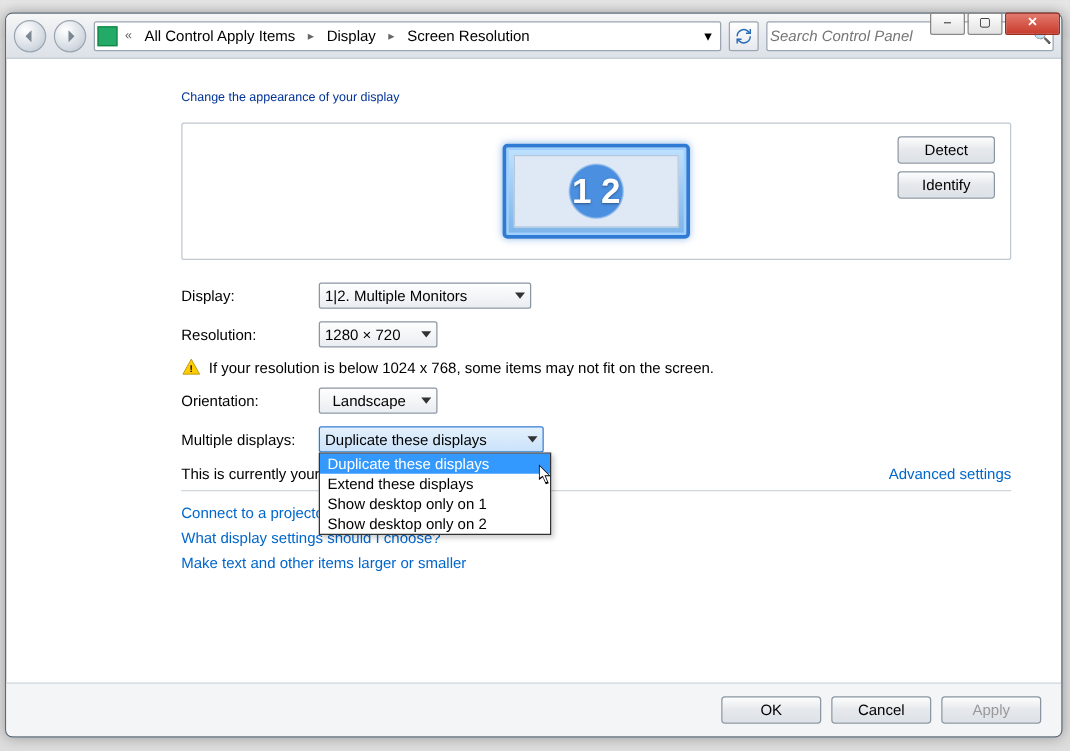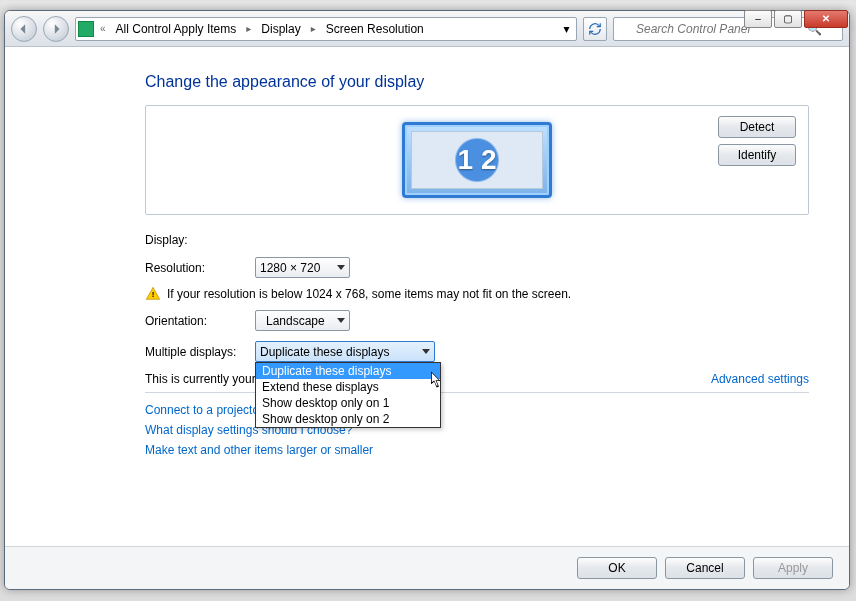--- a/index.html
+++ b/index.html
@@ -113,38 +113,38 @@
     border-radius:2px;
     display:flex;align-items:center;justify-content:center;
     cursor:pointer;
   }
   .searchbox {
     width:230px;height:24px;
     border:1px solid #9aa6b2;
     background:#fff;
     border-radius:2px;
     display:flex;align-items:center;
-    padding:0 20px;
+    padding:0 0;
   }
   .searchbox input {
     flex:1; border:none; outline:none;
     font-style:italic; color:#888; font-size:12px;
     background:transparent;
   }
   .searchbox .mag { color:#2a6db5; }
   
   .content {
     flex:1;
     padding: 18px 40px 12px 140px;
     overflow:auto;
     position:relative;
   }
   .h1 {
     color:#003399;
-    font-size:16px;
+    font-size:10px;
     margin: 8px 0 14px 0;
   }
   .monitorbox {
     border:1px solid #bfc7d0;
     border-radius:2px;
     height:110px;
     position:relative;
     display:flex;
     align-items:center;
     justify-content:center;
@@ -323,20 +323,24 @@
         <div class="nums">1 2</div>
       </div>
       <div class="sidebtns">
         <button class="winbtn">Detect</button>
         <button class="winbtn">Identify</button>
       </div>
     </div>
 
     <div class="formrow">
       <label>Display:</label>
+      <div class="combo cb-display">
+        <span>1|2. Multiple Monitors</span>
+        <span class="arrow"></span>
+      </div>
     </div>
 
     <div class="formrow">
       <label>Resolution:</label>
       <div class="combo cb-res">
         <span>1280 × 720</span>
         <span class="arrow"></span>
       </div>
     </div>
 

